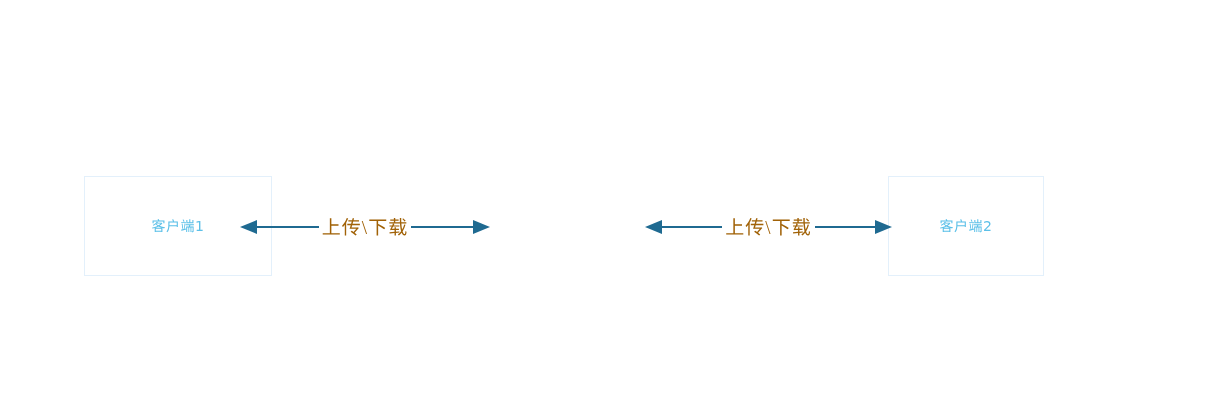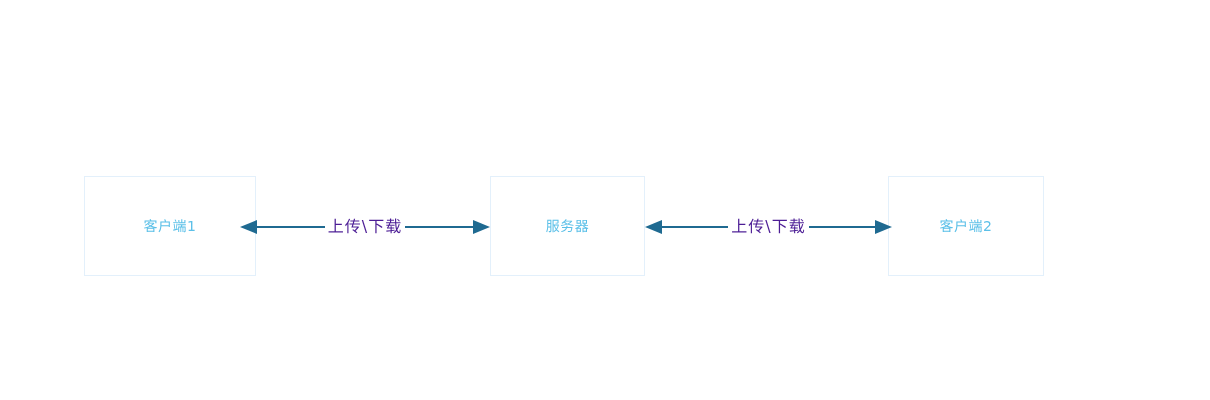--- a/index.html
+++ b/index.html
@@ -32,21 +32,21 @@
   }
   .node-label {
     color: #5cc0e8;
     font-size: 14px;
     line-height: 1;
     letter-spacing: 0.5px;
     white-space: nowrap;
     user-select: none;
   }
 
-  #node-client1 { left: 84px;  top: 176px; width: 172px; height: 100px; }
+  #node-client1 { left: 84px;  top: 176px; width: 188px; height: 100px; }
   #node-server  { left: 490px; top: 176px; width: 155px; height: 100px; }
   #node-client2 { left: 888px; top: 176px; width: 156px; height: 100px; }
 
   
   .connector {
     position: absolute;
     top: 211px;
     height: 32px;
     display: flex;
     align-items: center;
@@ -60,42 +60,40 @@
     left: 0;
     top: 0;
     width: 100%;
     height: 100%;
     overflow: visible;
   }
 
   .edge-label {
     position: relative;
     z-index: 2;
-    color: #4c1d95;
-    font-size: 16px;
+    color: #a16207;
+    font-size: 19px;
     line-height: 1;
     letter-spacing: 1px;
     white-space: nowrap;
     background: #ffffff;
     padding: 2px 3px;
     user-select: none;
+    font-family: Liberation Serif, serif;
   }
 </style>
 </head>
 <body>
 
 <div id="canvas">
 
   <div class="node" id="node-client1">
     <span class="node-label">客户端1</span>
   </div>
 
-  <div class="node" id="node-server">
-    <span class="node-label">服务器</span>
-  </div>
 
   <div class="node" id="node-client2">
     <span class="node-label">客户端2</span>
   </div>
 
   <div class="connector" id="connector-left">
     <svg class="conn-svg" viewBox="0 0 250 32" preserveAspectRatio="none">
       <line x1="16" y1="16" x2="234" y2="16" stroke="#1f6a91" stroke-width="2"></line>
       <polygon points="0,16 17,9 17,23" fill="#1f6a91"></polygon>
       <polygon points="250,16 233,9 233,23" fill="#1f6a91"></polygon>

